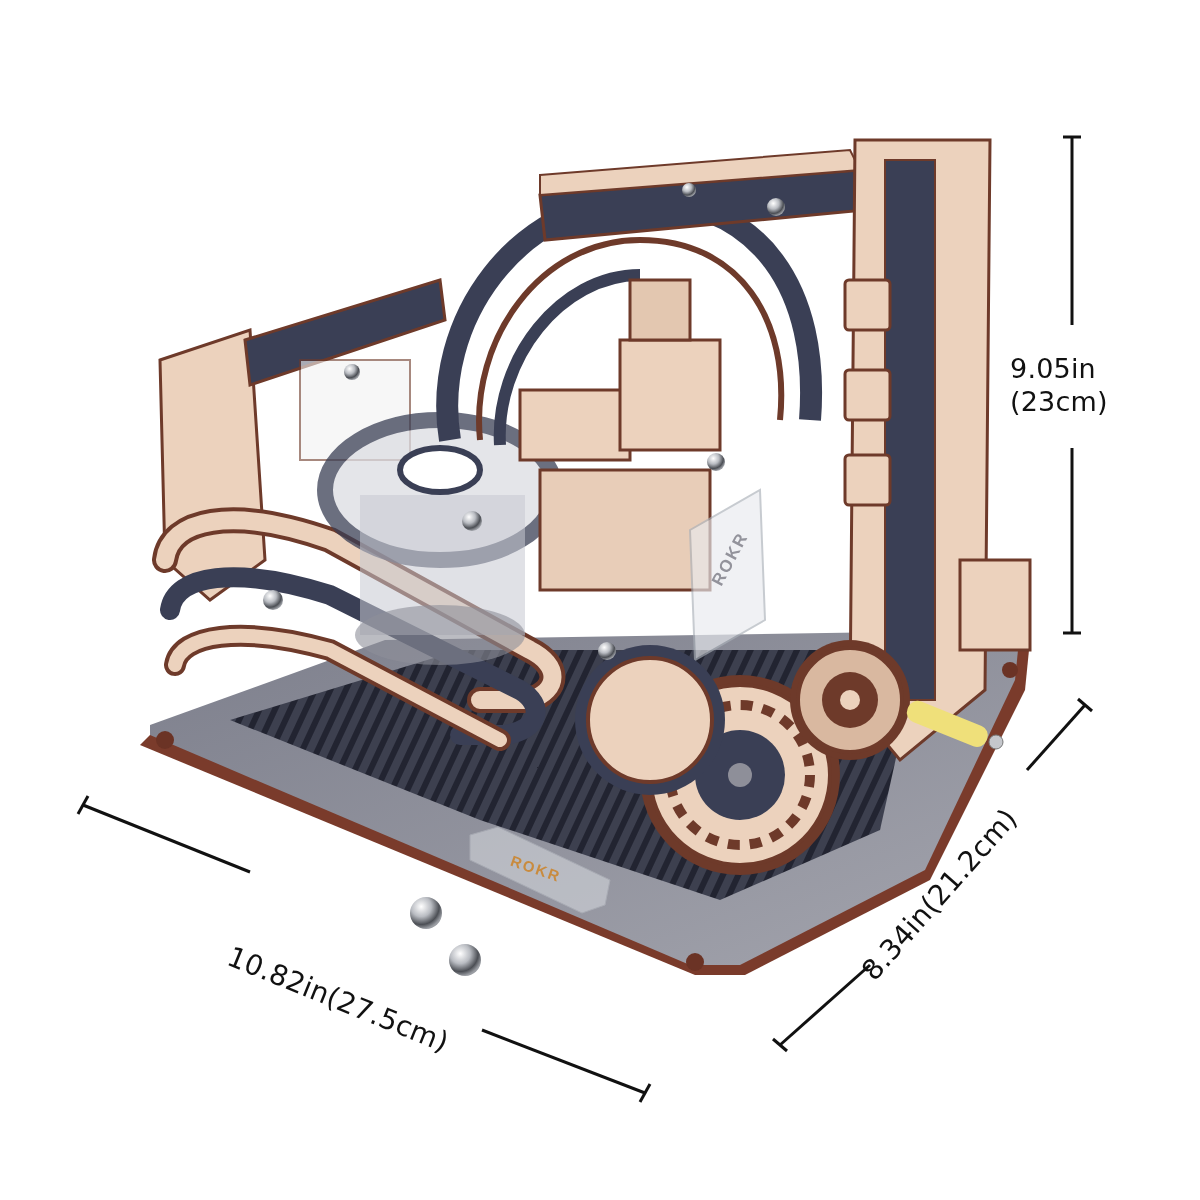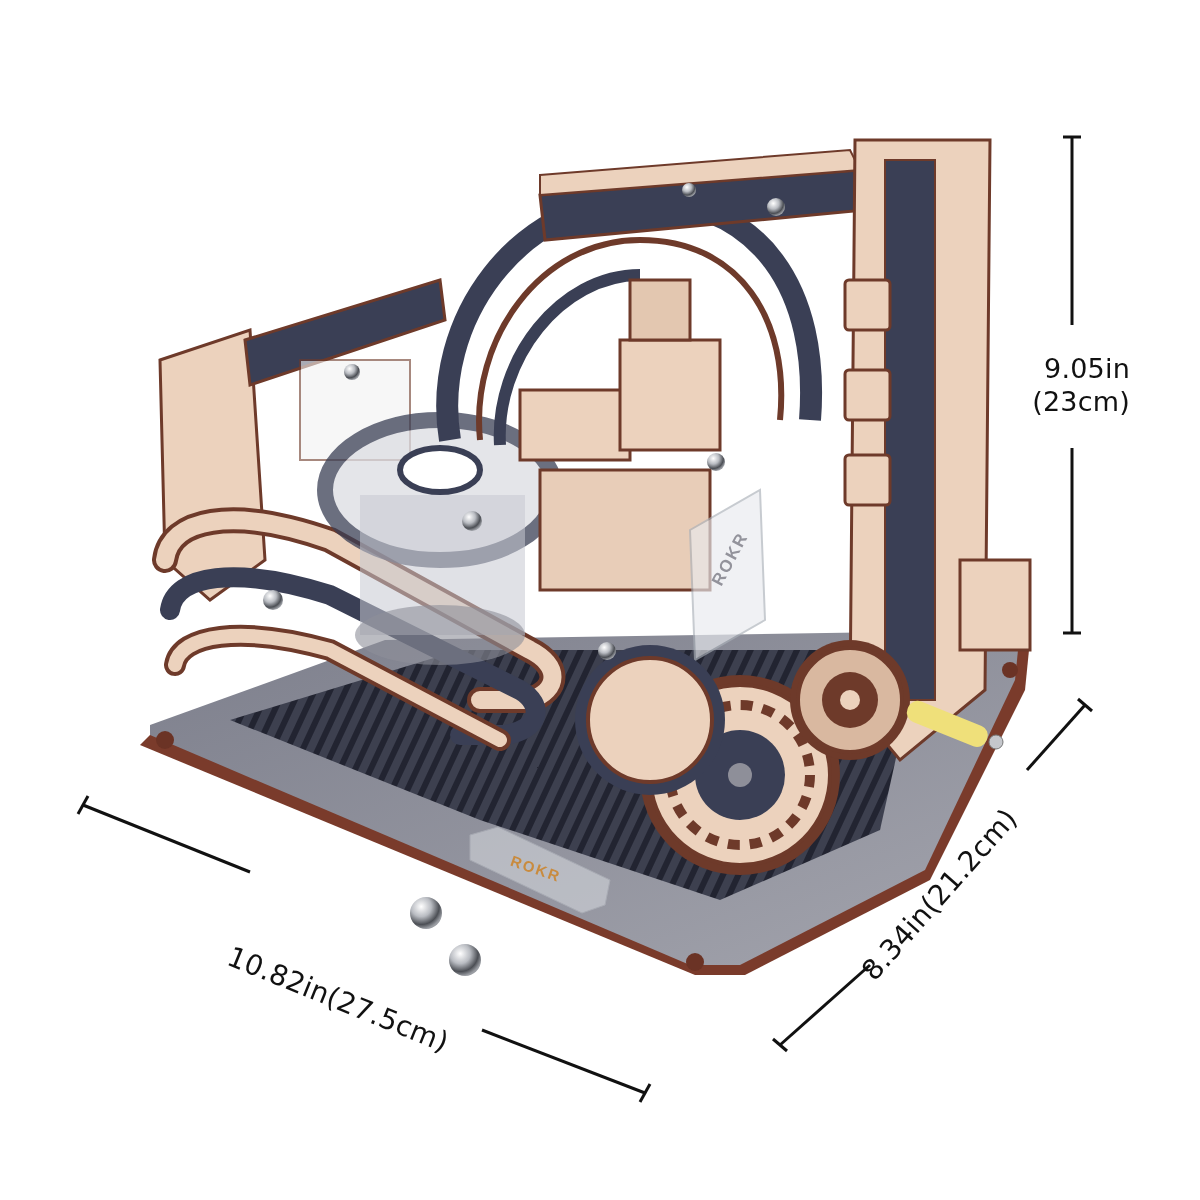--- a/index.html
+++ b/index.html
@@ -2,21 +2,21 @@
 <html><head>
 <meta charset="utf-8">
 <style>
   html, body { margin:0; padding:0; background:#ffffff; }
   body { width:1200px; height:1200px; position:relative; overflow:hidden;
          font-family:"Liberation Sans", "DejaVu Sans", sans-serif; }
   .stage { position:absolute; inset:0; }
   svg.art { position:absolute; left:0; top:0; width:1200px; height:1200px; }
   .dim-label { position:absolute; color:#111; font-weight:400; white-space:nowrap;
                font-family:"DejaVu Sans", "Liberation Sans", sans-serif; letter-spacing:0.2px; }
-  .dim-h { left:1010px; top:352px; width:120px; text-align:right; font-size:27px; line-height:33px; }
+  .dim-h { left:1010px; top:352px; width:120px; text-align:left; font-size:27px; line-height:33px; }
   .dim-w { left:235px; top:940px; font-size:28px; transform-origin:0 0; transform:rotate(22deg); }
   .dim-d { left:855px; top:965px; font-size:28px; transform-origin:0 0; transform:rotate(-48.5deg); }
   .brand { position:absolute; font-weight:700; font-size:15px; letter-spacing:2px; }
   .brand-front { left:514px; top:852px; color:#c98b3e; transform:rotate(19deg); transform-origin:0 0; }
   .brand-side { left:708px; top:580px; color:#7c7c86; font-size:17px; transform:rotate(-62deg); transform-origin:0 0; opacity:.8;}
 </style>
 </head>
 <body>
 
 <div class="stage">

